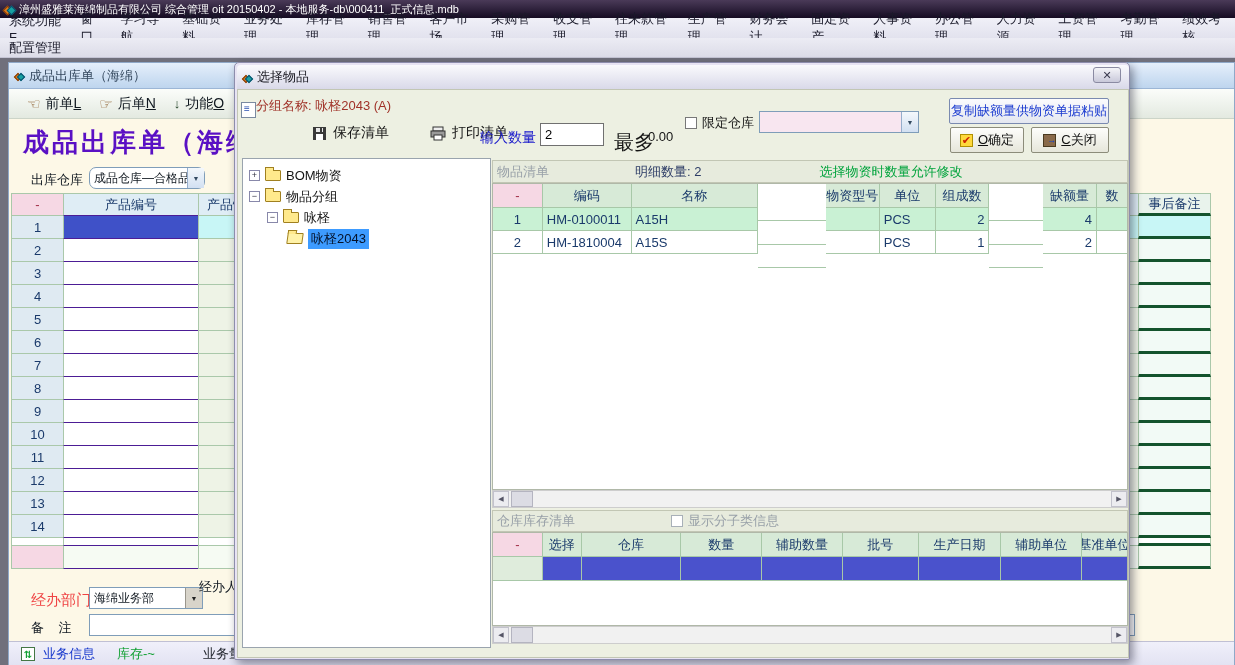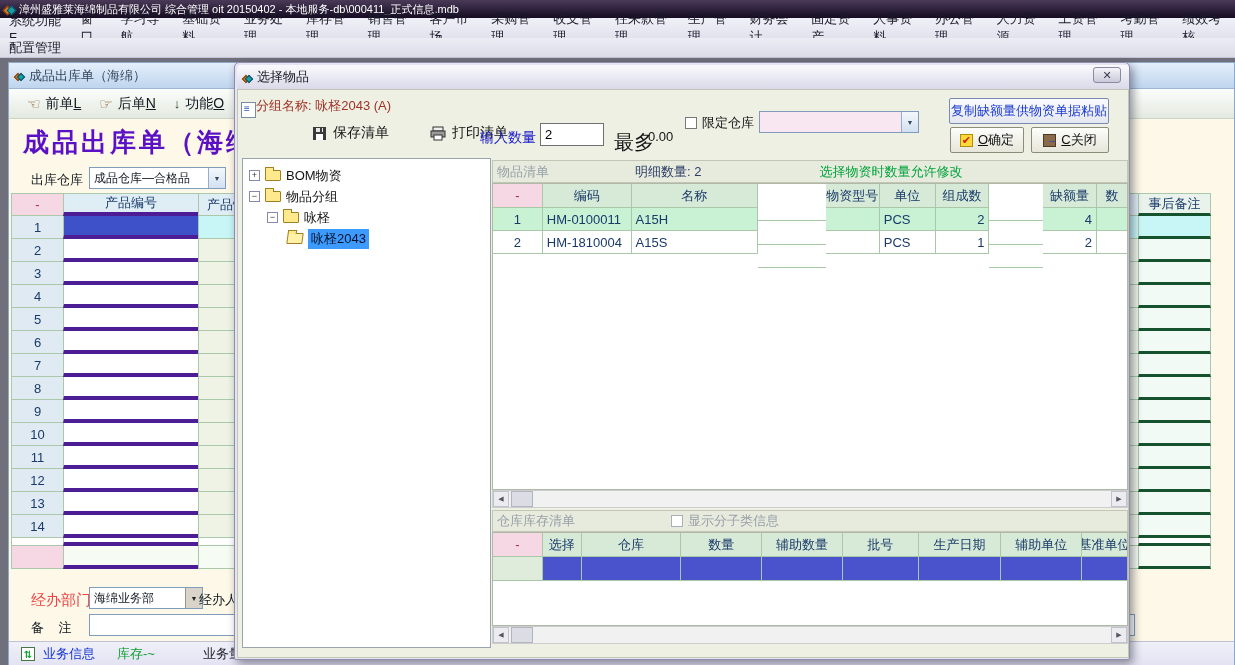--- a/index.html
+++ b/index.html
@@ -41,38 +41,38 @@
   .combo{position:absolute;background:#fff;border:1px solid #7f9db9;display:flex;align-items:stretch;height:22px;}
   .combo .txt{flex:1;padding:2px 4px 0;font-size:12px;white-space:nowrap;overflow:hidden;color:#101820;}
   .combo .cbtn{width:17px;background:linear-gradient(#f4f8fc,#d2e0f2);border-left:1px solid #96aecc;
     display:flex;align-items:center;justify-content:center;font-size:7px;color:#334a60;}
   .combo.classic .cbtn{background:#d8d4ca;border-left:1px solid #9a968c;color:#222;}
 
   
   #mt{position:absolute;left:2px;top:130px;width:1200px;font-size:13px;color:#1a3a6b;}
   .mt-hrow,.mt-row{display:flex;height:23px;}
   .mt-c0{width:52px;border:1px solid #aac8aa;border-top:none;border-right:none;display:flex;align-items:center;justify-content:center;background:#dfeaf2;}
-  .mt-c1{width:135px;border-bottom:4px solid #4c1d95;border-left:1px solid #aac8aa;background:#fff;}
+  .mt-c1{width:135px;border-bottom:1px solid #4c1d95;border-left:1px solid #aac8aa;background:#fff;}
   .mt-c2{width:940px;border-bottom:1px solid #aac8aa;border-left:1px solid #aac8aa;background:#eef3e6;padding-left:8px;display:flex;align-items:center;}
   .mt-c3{width:73px;border-bottom:3px solid #14532d;border-left:1px solid #aac8aa;border-right:1px solid #aac8aa;background:#f2faf6;display:flex;align-items:center;justify-content:center;}
   .mt-hrow{height:23px;}
   .mt-hrow .mt-c0{background:#f6d8e4;color:#a03048;border-top:1px solid #aac8aa;}
   .mt-hrow .mt-c1{background:#dfedf5;display:flex;align-items:center;justify-content:center;border-top:1px solid #aac8aa;}
   .mt-hrow .mt-c2{background:#dfedf5;border-top:1px solid #aac8aa;}
   .mt-hrow .mt-c3{background:#e9f3ec;border-top:1px solid #aac8aa;}
   .mt-row.sel .mt-c1{background:#3f51c8;}
   .mt-row.sel .mt-c2{background:#c8f6f6;}
   .mt-row.sel .mt-c3{background:#c8f6f6;}
   .mt-stub{display:flex;height:8px;}
   .mt-stub .mt-c0,.mt-stub .mt-c1,.mt-stub .mt-c2,.mt-stub .mt-c3{background:#fff;}
   .mt-sum .mt-c0{background:#f6d8e4;}
   .mt-sum .mt-c1,.mt-sum .mt-c2,.mt-sum .mt-c3{background:#f6fbf3;}
 
   #dept-label{position:absolute;left:22px;top:528px;font-size:15px;color:#ef4444;}
-  #handler-label{position:absolute;left:190px;top:528px;font-size:13px;color:#101820;}
+  #handler-label{position:absolute;left:190px;top:515px;font-size:13px;color:#101820;}
   #note-label{position:absolute;left:22px;top:556px;font-size:13px;color:#101820;white-space:pre;}
   #note-input{position:absolute;left:80px;top:551px;width:1046px;height:22px;border:1px solid #7f9db9;background:#fff;font-size:12px;padding:0 4px;}
 
   #mw-status{position:absolute;left:0;top:578px;width:1225px;height:25px;
     background:linear-gradient(#f0f0fa,#e2e2f2);border-top:1px solid #c0c0d4;
     display:flex;align-items:center;font-size:13px;}
   .st-icon{width:14px;height:14px;margin-left:12px;border:1px solid #447744;background:#fff;
     display:flex;align-items:center;justify-content:center;color:#11a033;font-size:10px;font-weight:bold;}
   #st-info{color:#1536cc;margin-left:8px;}
   #st-stock{color:#11a033;margin-left:22px;}
@@ -220,21 +220,21 @@
       <span class="tb-item">
         <span class="down-icon">↓</span>
         <span><span>功能</span><u>O</u></span>
       </span>
       <span id="tb-partial"></span>
     </div>
 
     <div id="mw-form-title">成品出库单（海绵）</div>
 
     <div id="wh-label">出库仓库</div>
-    <div class="combo" style="left:80px;top:104px;width:137px;">
+    <div class="combo" style="left:80px;top:104px;width:116px;border-radius:7px;">
       <span class="txt">成品仓库—合格品</span>
       <span class="cbtn">▼</span>
     </div>
 
     <div id="mt">
       <div class="mt-hrow">
         <div class="mt-c0">-</div>
         <div class="mt-c1">产品编号</div>
         <div class="mt-c2">产品性</div>
         <div class="mt-c3">事后备注</div>

